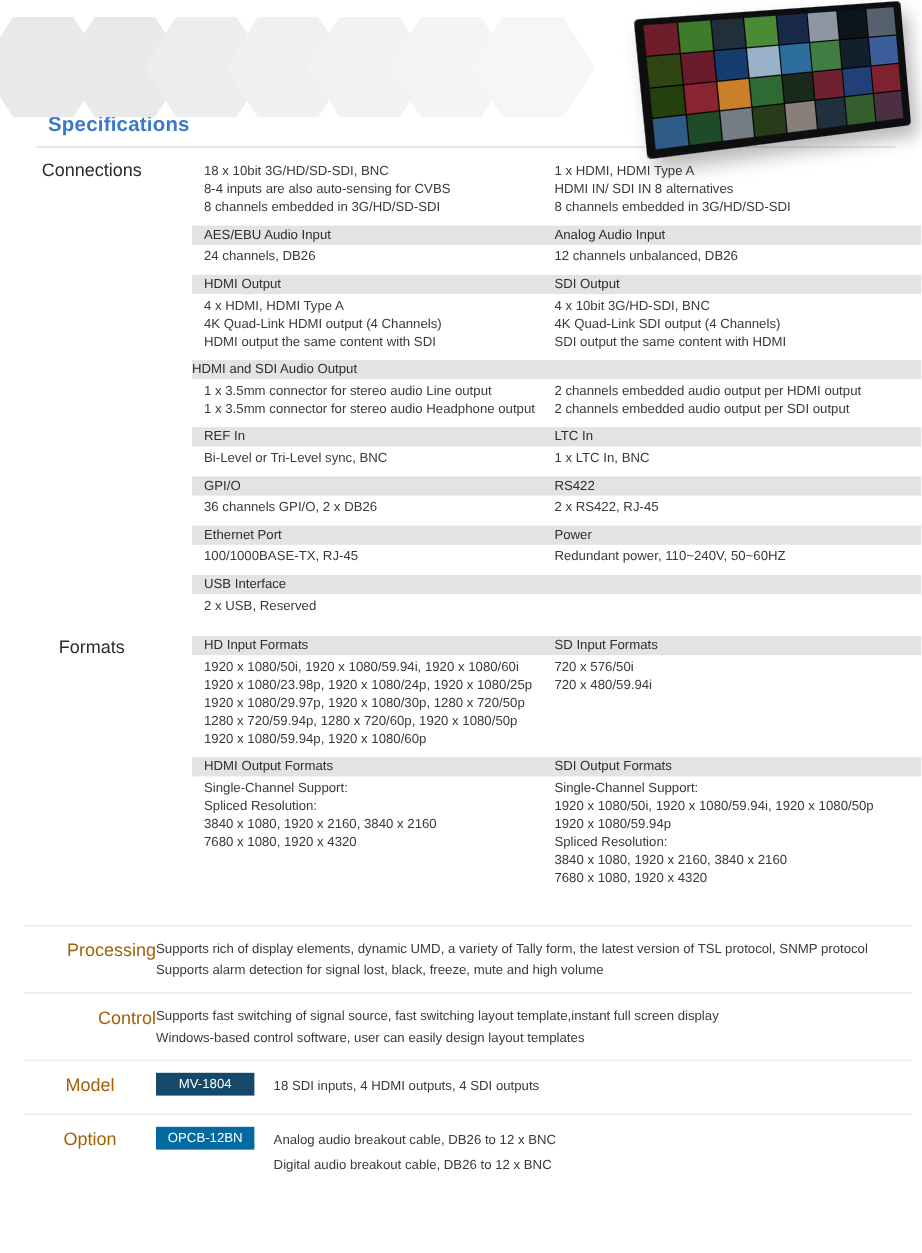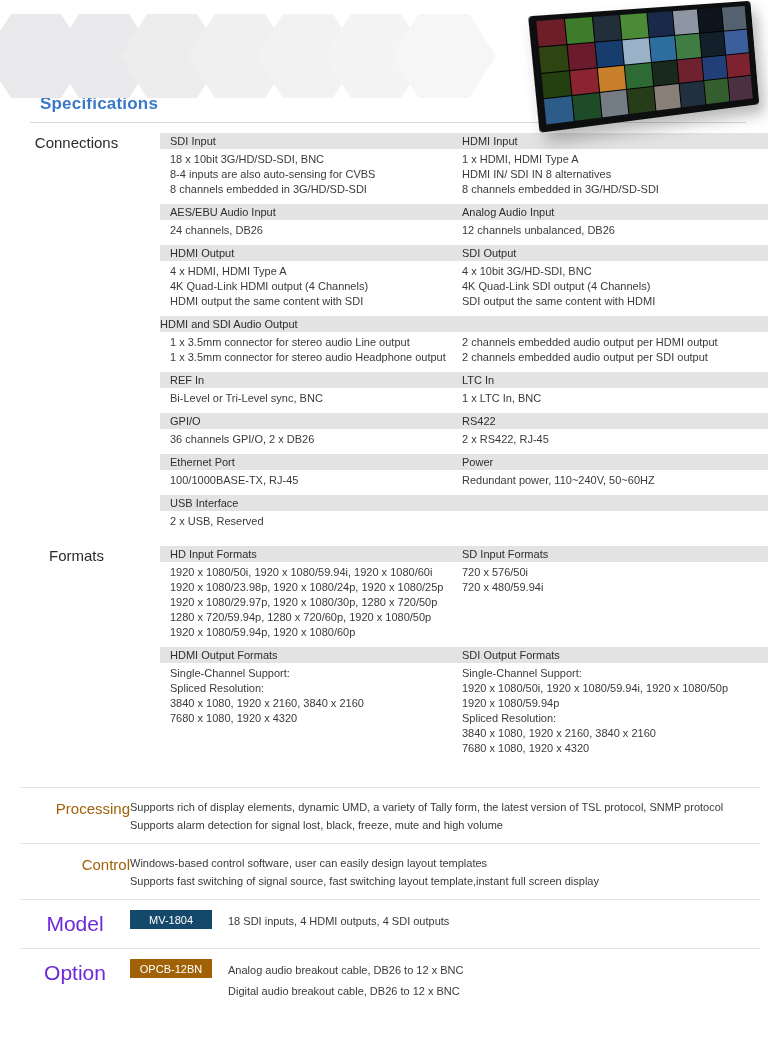--- a/index.html
+++ b/index.html
@@ -38,21 +38,21 @@
   .rowbody .rc { flex:1; }
   .line { line-height:15px; }
 
   
   #textsecs { margin-top:24px; }
   .tsec, .bsec { display:flex; border-top:1px solid #e5e5e5; margin:0 8px 0 20px; }
   .tsec { padding:8px 0 9px; }
   .tsec-label { width:110px; text-align:right; font-size:15px; color:#a16207; padding-top:4px; flex:none; }
   .tsec-body { flex:1; font-size:11px; color:#3a3a3a; line-height:18px; padding-top:2px; }
   .bsec { padding:10px 0 12px; align-items:flex-start; }
-  .bsec-label { width:110px; text-align:center; font-size:21px; color:#6d28d9; padding-top:2px; flex:none; }
+  .bsec-label { width:110px; text-align:center; font-size:15px; color:#a16207; padding-top:2px; flex:none; }
   .badge { width:82px; height:19px; color:#fff; font-size:11px; display:flex; flex:none;
            align-items:center; justify-content:center; margin-right:16px; }
   .bsec-lines { flex:1; font-size:11px; color:#3a3a3a; line-height:21px; padding-top:1px; }
 </style>
 </head>
 <body>
 
 <div class="page">
   <div class="hexes" id="hexes">
       <div class="hex" style="background: rgb(233, 233, 235);"></div>
@@ -101,24 +101,20 @@
       </div>
   </div>
 
   <div class="title">Specifications</div>
   <div class="title-rule"></div>
 
   <div id="specs">
       <div class="sec">
         <div class="sec-label">Connections</div>
         <div class="sec-rows">
-          <div class="rowhead">
-            <span class="lh">SDI Input</span>
-            <span class="rh">HDMI Input</span>
-          </div>
           <div class="rowbody">
             <div class="lc">
               <div class="line">18 x 10bit 3G/HD/SD-SDI, BNC</div>
               <div class="line">8-4 inputs are also auto-sensing for CVBS</div>
               <div class="line">8 channels embedded in 3G/HD/SD-SDI</div>
             </div>
             <div class="rc">
               <div class="line">1 x HDMI, HDMI Type A</div>
               <div class="line">HDMI IN/ SDI IN 8 alternatives</div>
               <div class="line">8 channels embedded  in 3G/HD/SD-SDI</div>
@@ -260,35 +256,35 @@
       <div class="tsec">
         <div class="tsec-label">Processing</div>
         <div class="tsec-body">
           <div>Supports rich of display elements, dynamic UMD, a variety of Tally form, the latest version of TSL protocol, SNMP protocol</div>
           <div>Supports alarm detection for signal lost, black, freeze, mute and high volume</div>
         </div>
       </div>
       <div class="tsec">
         <div class="tsec-label">Control</div>
         <div class="tsec-body">
+          <div>Supports fast switching of signal source, fast switching layout template,instant full screen display</div>
           <div>Windows-based control software, user can easily design layout templates</div>
-          <div>Supports fast switching of signal source, fast switching layout template,instant full screen display</div>
         </div>
       </div>
     </div>
   <div id="badgesecs">
       <div class="bsec">
         <div class="bsec-label">Model</div>
         <div class="badge" style="background: rgb(21, 73, 107);">MV-1804</div>
         <div class="bsec-lines">
           <div>18 SDI inputs, 4 HDMI outputs, 4 SDI outputs</div>
         </div>
       </div>
       <div class="bsec">
         <div class="bsec-label">Option</div>
-        <div class="badge" style="background: #a16207;">OPCB-12BN</div>
+        <div class="badge" style="background: #0369a1;">OPCB-12BN</div>
         <div class="bsec-lines">
           <div>Analog audio breakout cable, DB26 to 12 x BNC</div>
           <div>Digital audio breakout cable, DB26 to 12 x BNC</div>
         </div>
       </div>
     </div>
 </div>
 
 </body></html>

